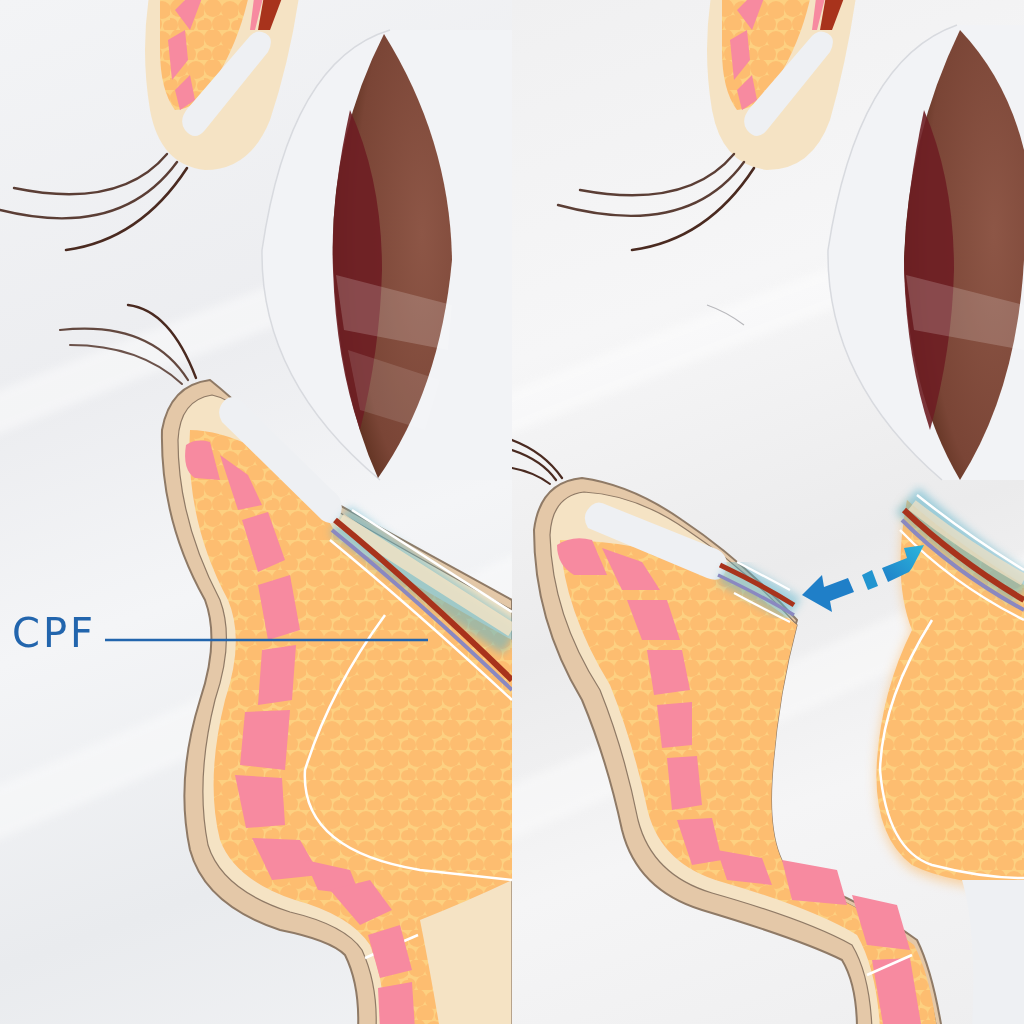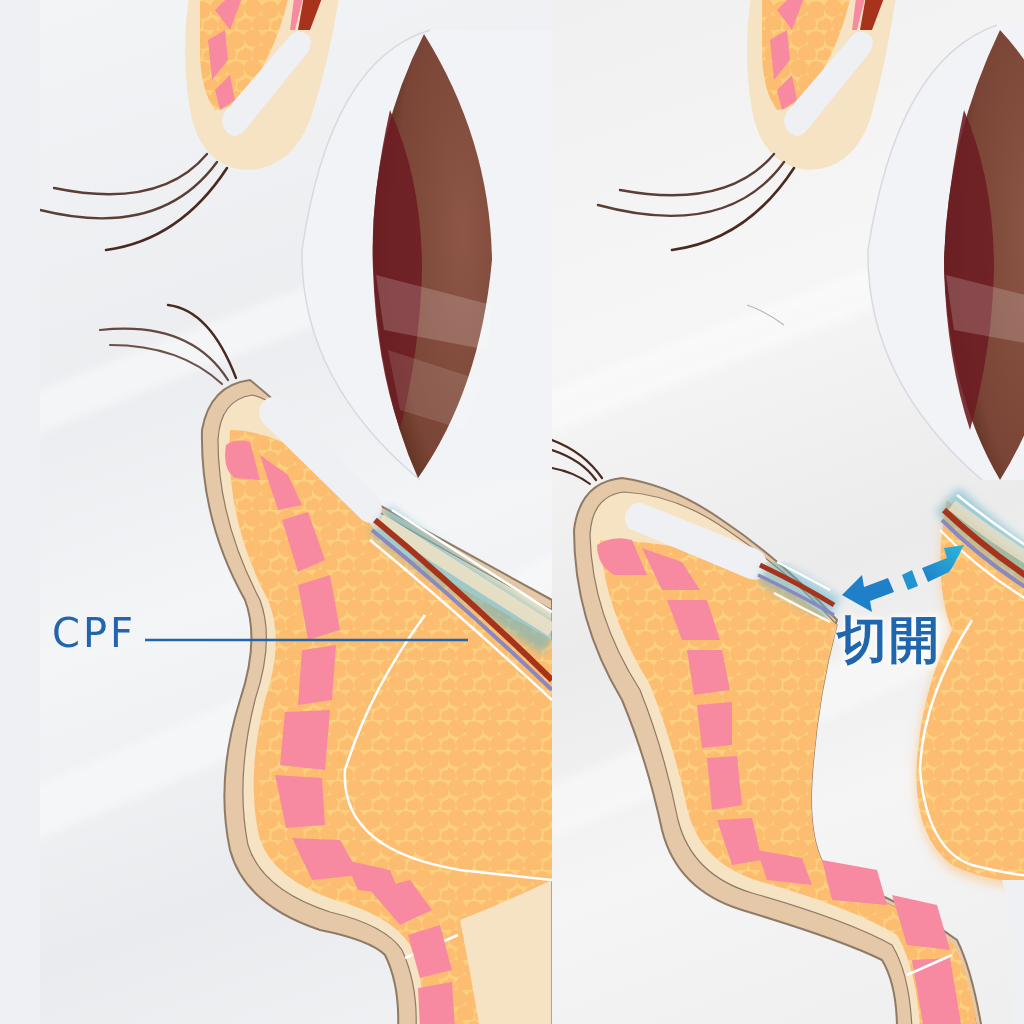--- a/index.html
+++ b/index.html
@@ -1,17 +1,17 @@
 <!DOCTYPE html>
 <html><head>
 <meta charset="utf-8">
 <style>
   html, body { margin: 0; padding: 0; }
   body { width: 1024px; height: 1024px; overflow: hidden; background: #eef0f3; font-family: "DejaVu Sans", sans-serif; }
-  .stage { position: relative; width: 838px; height: 1024px; margin-left: 40px; }
+  .stage { position: relative; width: 838px; height: 1024px; }
   .panel { position: absolute; top: 0; width: 512px; height: 1024px; overflow: hidden; }
   .panel.left { left: 0; background: linear-gradient(160deg, #f3f4f6 0%, #ecedf0 35%, #f4f5f7 55%, #e9ebee 80%, #f1f2f4 100%); }
   .panel.right { left: 512px; background: linear-gradient(160deg, #f0f0f1 0%, #f6f6f7 30%, #ebebec 55%, #f5f5f6 75%, #eeeeef 100%); }
   .panel svg { position: absolute; left: 0; top: 0; }
   .label-cpf {
     position: absolute; left: 12px; top: 610px;
     font-family: "DejaVu Sans", sans-serif; font-size: 40px; letter-spacing: 3px;
     color: #2265ad; line-height: 46px;
   }
   .label-incision {
@@ -233,16 +233,15 @@
         <path d="M38 484 Q22 472 0 468" stroke-width="2"></path>
       </g>
 
       <g>
         <path d="M290 595 L310 575 L312 587 L336 578 L342 592 L318 601 L320 612 Z" fill="#1f7fc8"></path>
         <path d="M350 575 L360 570 L366 586 L356 590 Z" fill="#2295d0"></path>
         <path d="M370 568 L395 558 L392 548 L412 545 L400 568 L397 572 L376 582 Z" fill="url(#arrowGrad)"></path>
         <path d="M280 600 L302 570 L304 586 L340 572 L346 588 L310 602 L314 616 Z" fill="#1f7fc8" opacity="0.0"></path>
       </g>
     </svg>
-    <div class="label-incision">切開</div>
   </div>
 
 </div>
 
 </body></html>

